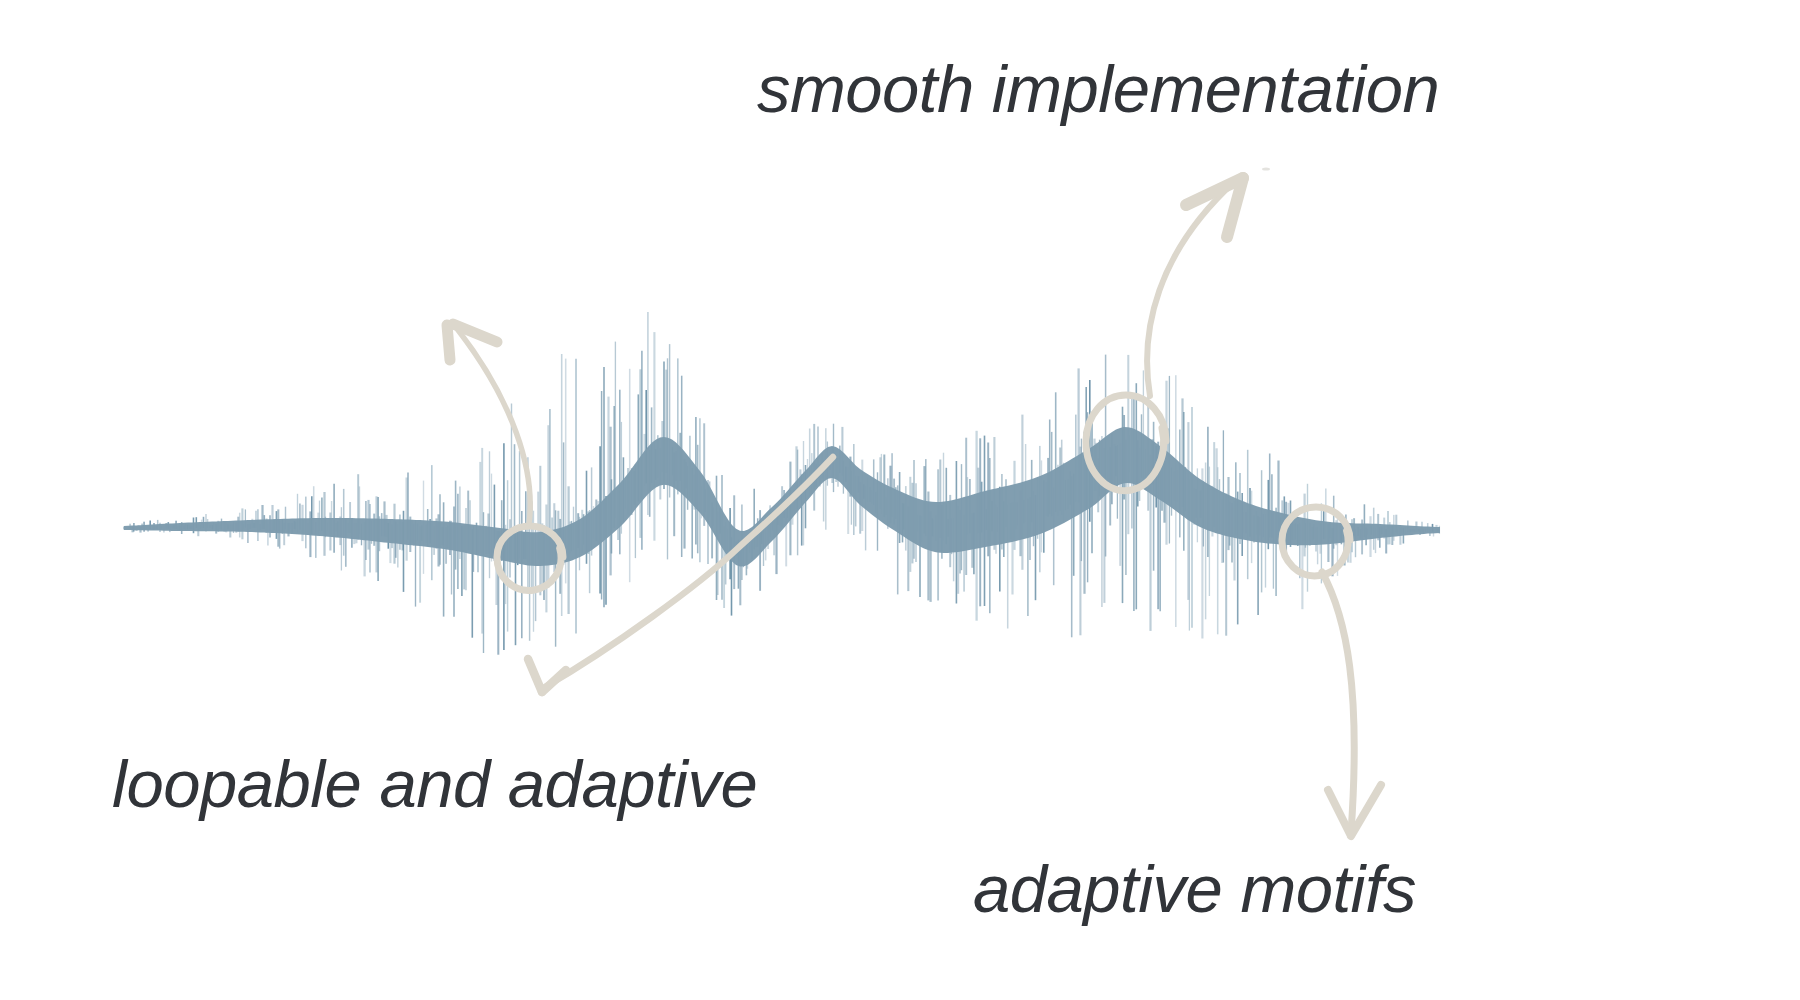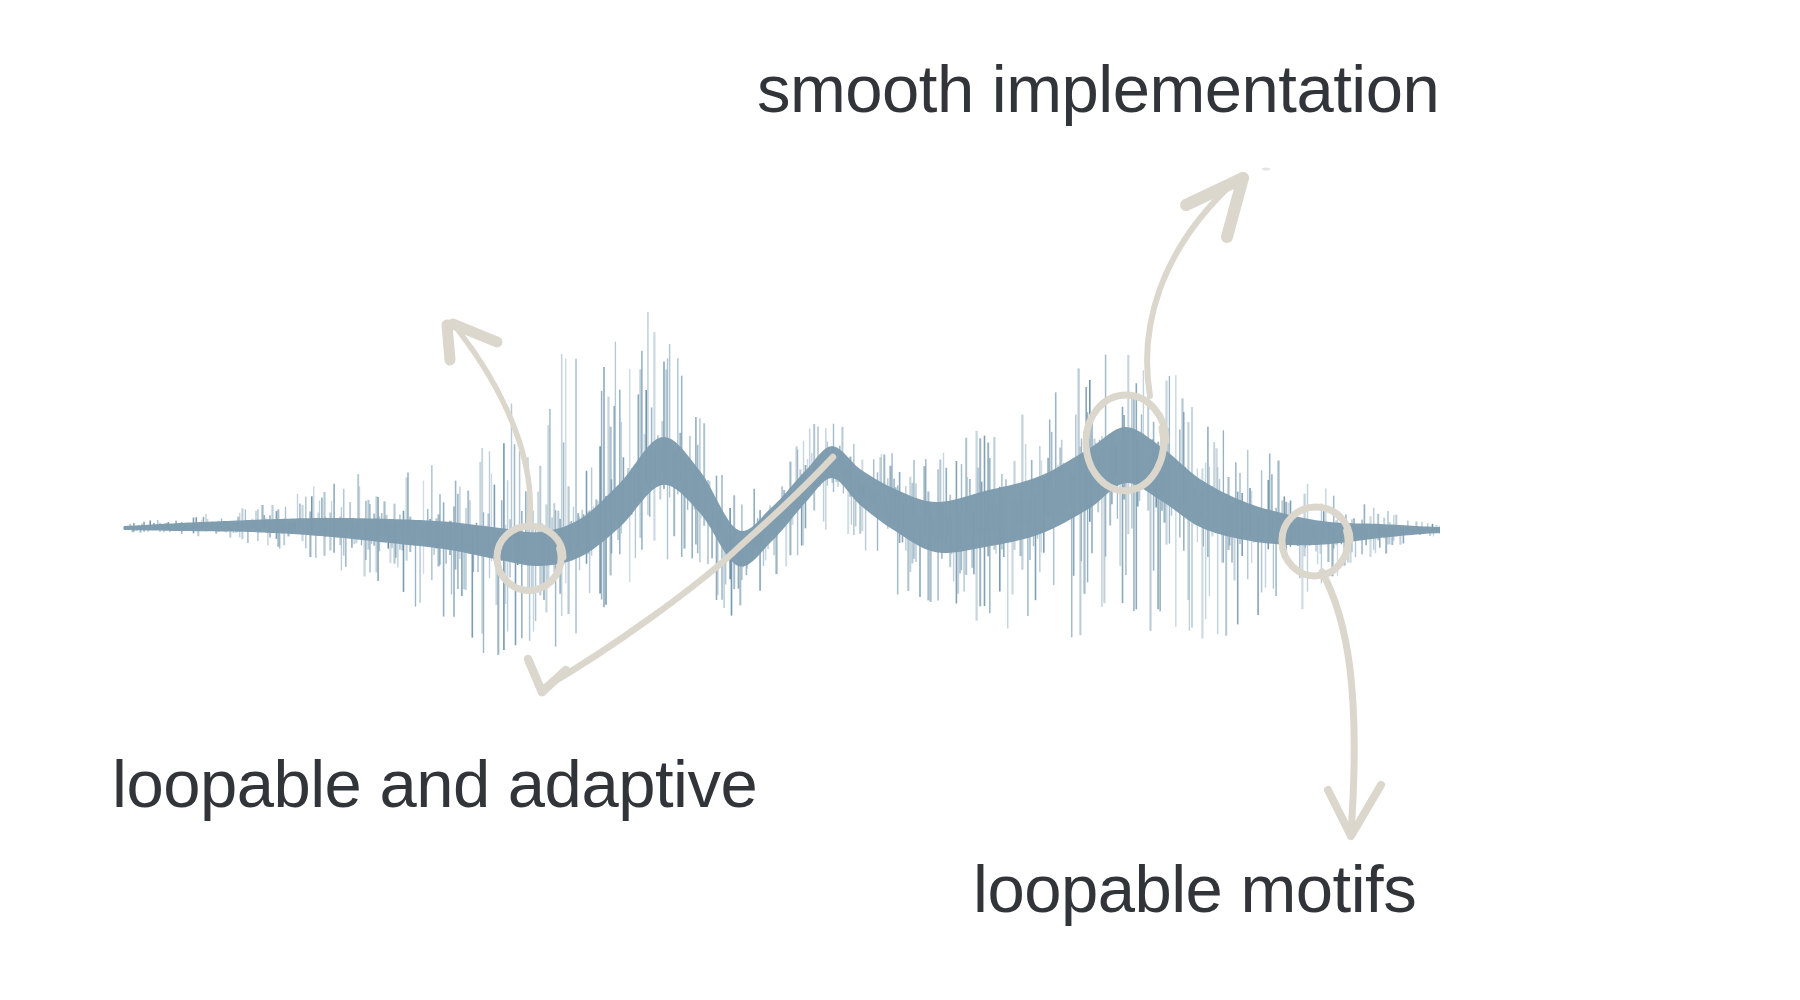--- a/index.html
+++ b/index.html
@@ -3,21 +3,21 @@
 <meta charset="utf-8">
 <style>
   html,body{margin:0;padding:0;background:#ffffff;}
   .stage{
     position:relative;width:1800px;height:1000px;background:#ffffff;
     overflow:hidden;font-family:"Liberation Sans",sans-serif;
   }
   .wave-svg{position:absolute;left:0;top:0;width:1800px;height:1000px;}
   .label{
     position:absolute;font-size:67px;line-height:1.08;letter-spacing:-0.5px;
-    color:#313439;white-space:nowrap;font-weight:400;
+    color:#313439;white-space:nowrap;font-weight:400;font-style:italic;
   }
   .lb-tailored {left:95px;  top:190px;}
   .lb-smooth   {left:757px; top:53px;}
   .lb-loopable {left:112px; top:748px;text-align:right;}
   .lb-memorable{left:973px; top:853px;}
 </style>
 </head>
 <body>
 
 <div class="stage">
@@ -711,14 +711,14 @@
         </g>
         <ellipse cx="1266" cy="169" rx="4" ry="1.6" fill="#d9d7d2" fill-opacity="0.7" stroke="none"></ellipse>
       </g>
     </svg>
 
   <div class="label lb-smooth">smooth implementation</div>
 
 
   <div class="label lb-loopable">loopable and adaptive</div>
 
-  <div class="label lb-memorable">loopable motifs</div>
+  <div class="label lb-memorable">adaptive motifs</div>
 </div>
 
 </body></html>

